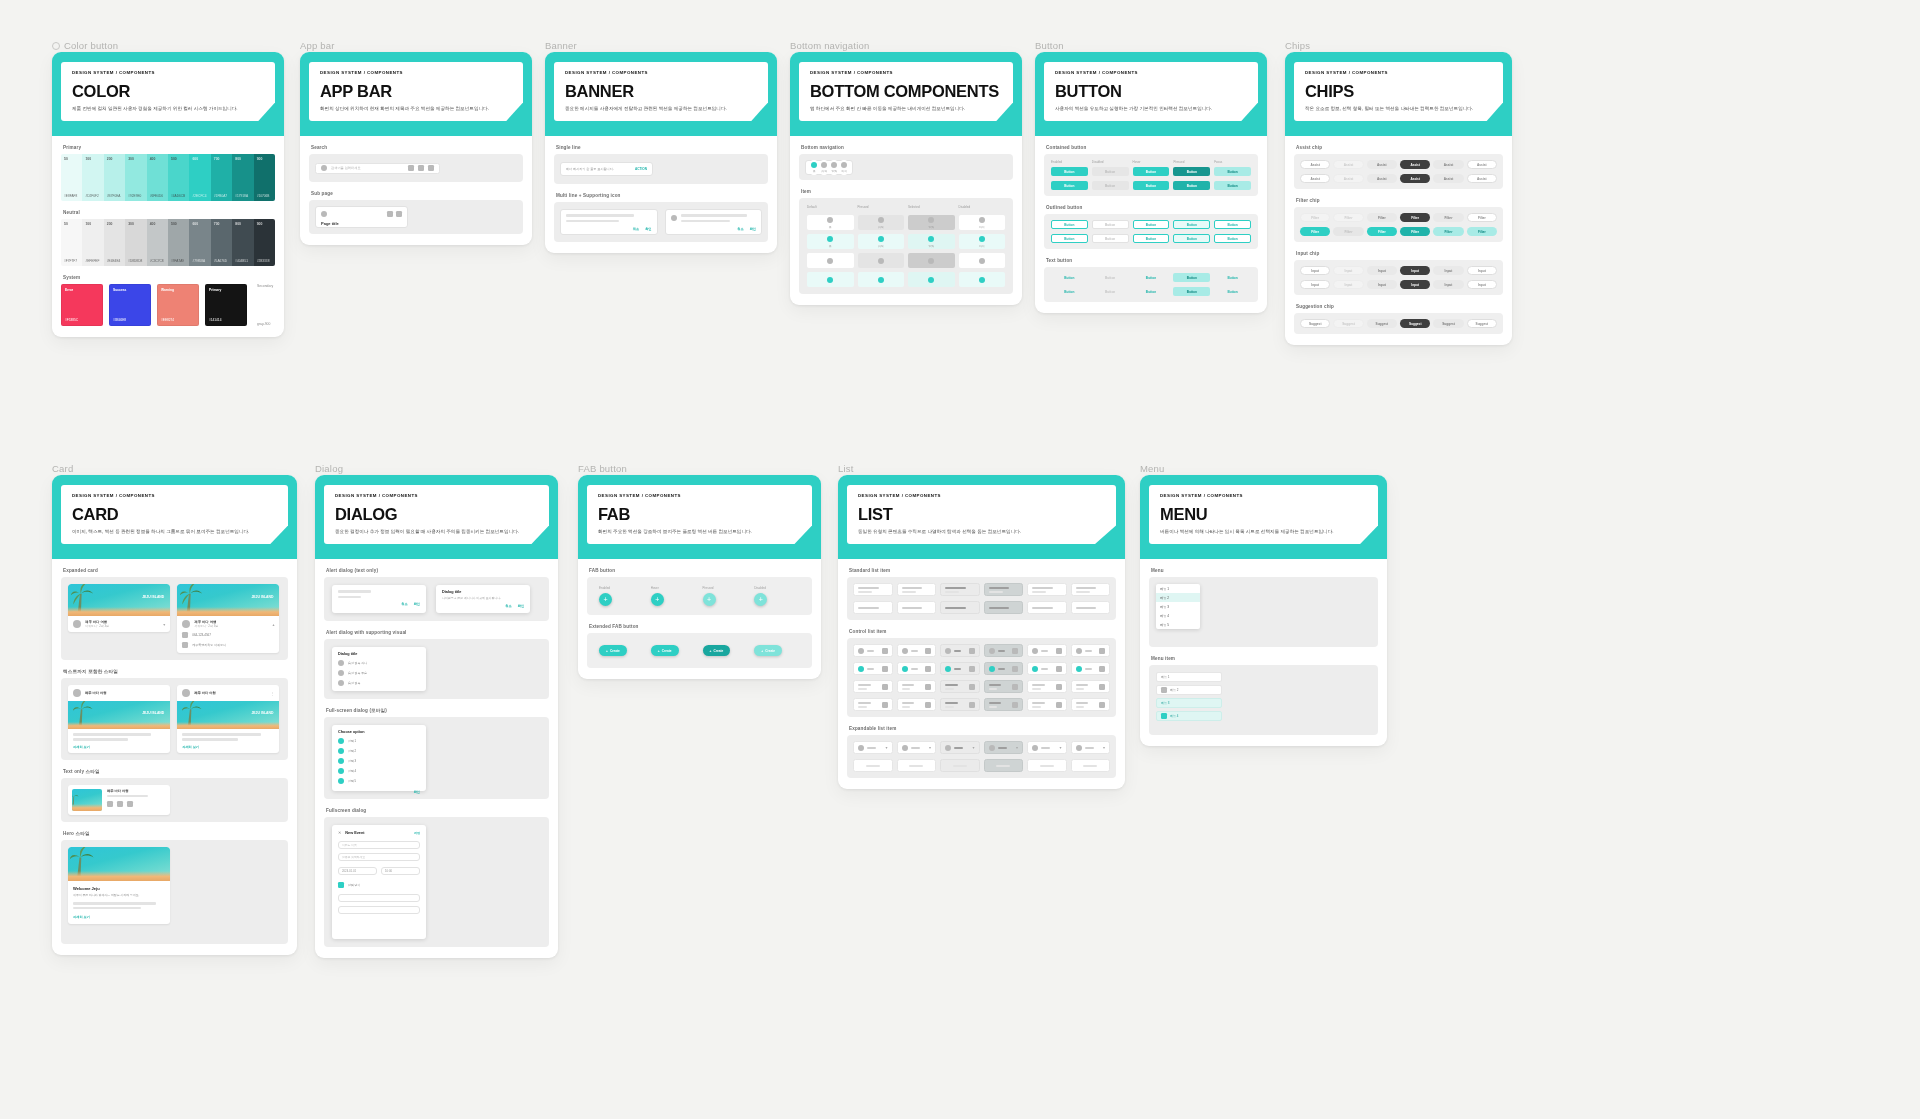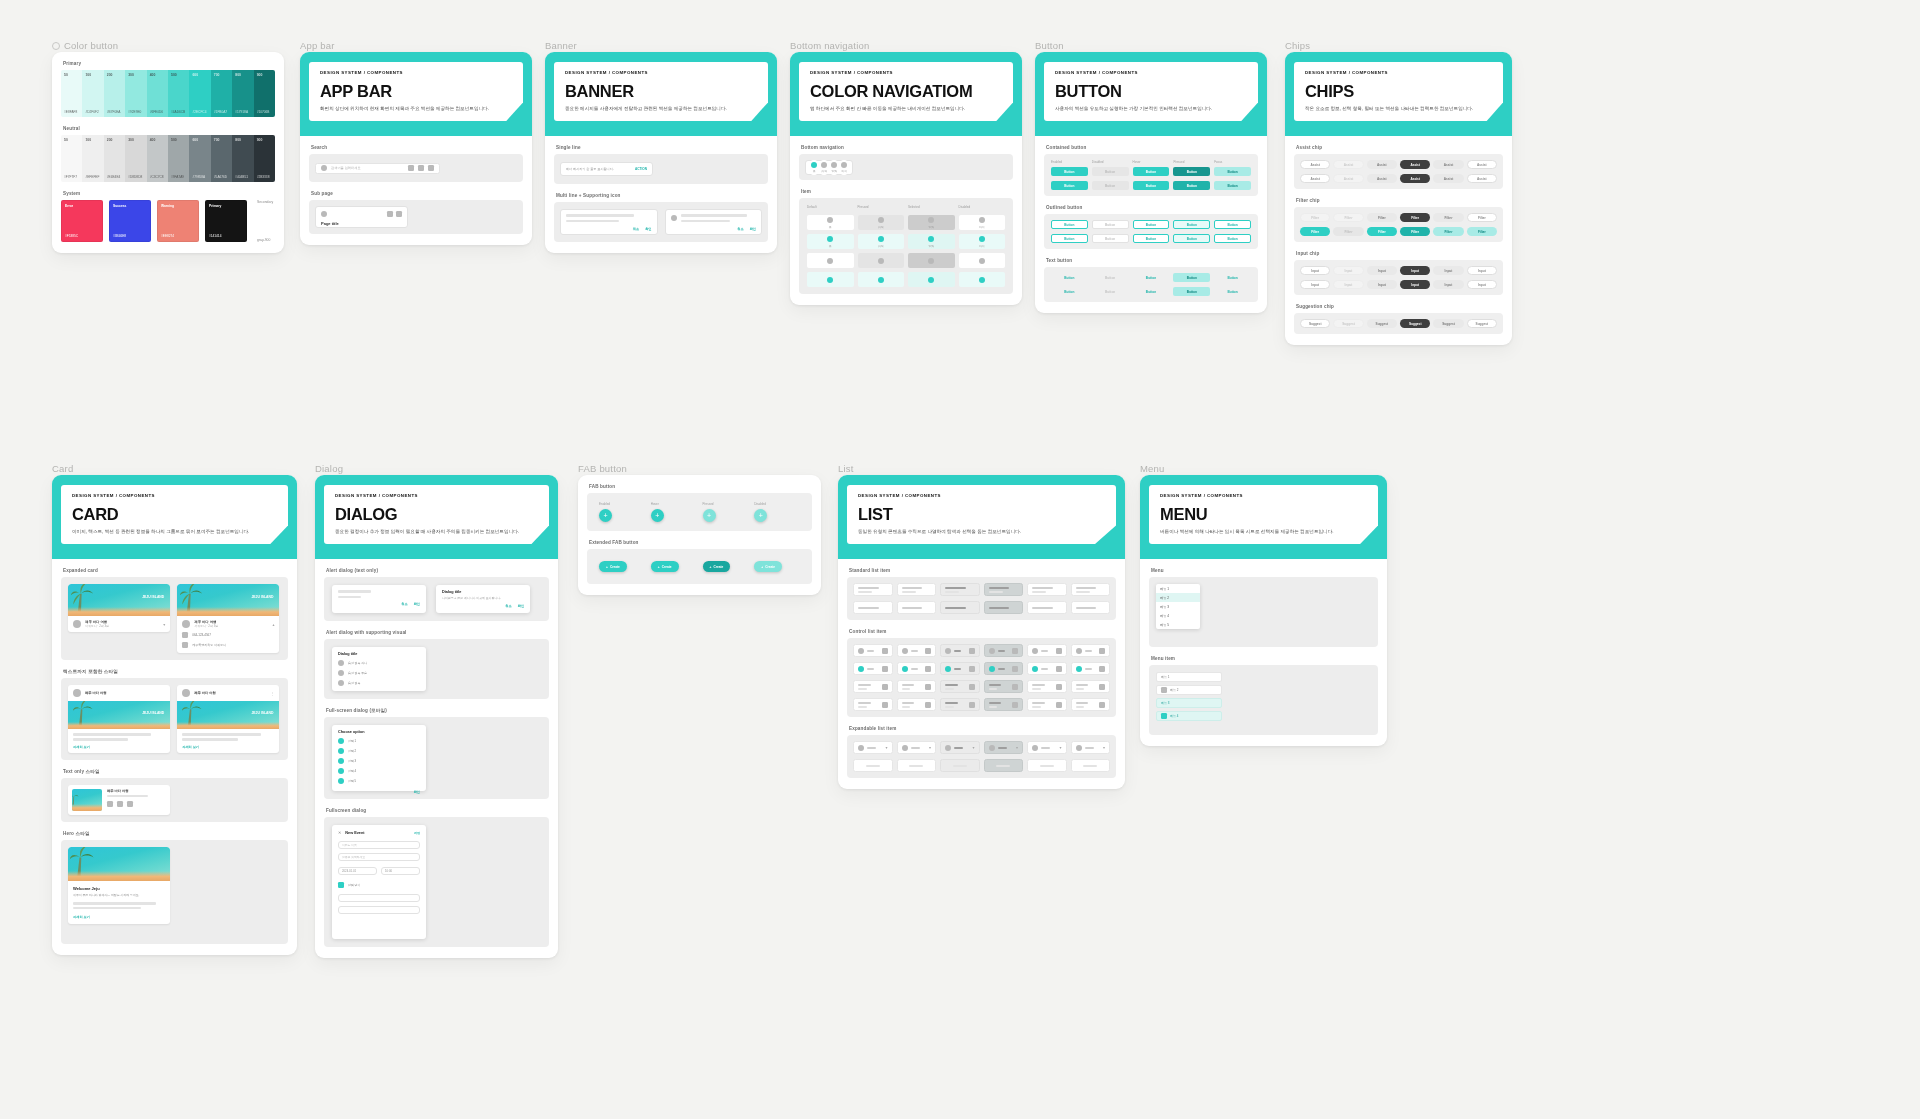--- a/index.html
+++ b/index.html
@@ -159,20 +159,27 @@
 </head>
 <body>
 
 <div id="canvas">
 
   <div class="grp-label" style="left:52px; top:40px;">
     <span class="dot"></span>
     <span>Color button</span>
   </div>
   <div class="card" style="left:52px; top:52px; width:232px;">
+    <div class="hero">
+      <div class="hero-panel">
+        <div class="hero-eyebrow">DESIGN SYSTEM / COMPONENTS</div>
+        <div class="hero-title">COLOR</div>
+        <div class="hero-desc">제품 전반에 걸쳐 일관된 사용자 경험을 제공하기 위한 컬러 시스템 가이드입니다.</div>
+      </div>
+    </div>
     <div class="card-body">
       <div class="sec-label">Primary</div>
       <div class="swatch-row" id="primary-scale">
           <div class="swatch" style="background: rgb(232, 250, 248); color: rgb(51, 51, 51);">
             <div class="sw-num">50</div>
             <div class="sw-hex">#E8FAF8</div>
           </div>
           <div class="swatch" style="background: rgb(210, 246, 242); color: rgb(51, 51, 51);">
             <div class="sw-num">100</div>
             <div class="sw-hex">#D2F6F2</div>
@@ -364,21 +371,21 @@
     </div>
   </div>
 
   <div class="grp-label" style="left:790px; top:40px;">
     <span>Bottom navigation</span>
   </div>
   <div class="card" style="left:790px; top:52px; width:232px;">
     <div class="hero">
       <div class="hero-panel">
         <div class="hero-eyebrow">DESIGN SYSTEM / COMPONENTS</div>
-        <div class="hero-title">COLOR NAVIGATIOM</div>
+        <div class="hero-title">BOTTOM COMPONENTS</div>
         <div class="hero-desc">앱 하단에서 주요 화면 간 빠른 이동을 제공하는 내비게이션 컴포넌트입니다.</div>
       </div>
     </div>
     <div class="card-body">
       <div class="sec-label">Bottom navigation</div>
       <div class="panel" style="height:26px;display:flex;align-items:center;">
         <div class="ph" style="width:24%;height:15px;display:flex;align-items:center;justify-content:space-around;padding:0 3px;" id="bn-bar">
             <div class="bn-cell">
               <span class="ico t c"></span>
               <span class="lbl">홈</span>
@@ -900,20 +907,27 @@
           <div class="ph" style="height:8px;margin-top:4px;"></div>
         </div>
       </div>
     </div>
   </div>
 
   <div class="grp-label" style="left:578px; top:463px;">
     <span>FAB button</span>
   </div>
   <div class="card" style="left:578px; top:475px; width:243px;">
+    <div class="hero">
+      <div class="hero-panel">
+        <div class="hero-eyebrow">DESIGN SYSTEM / COMPONENTS</div>
+        <div class="hero-title">FAB</div>
+        <div class="hero-desc">화면의 주요한 액션을 강조하여 보여주는 플로팅 액션 버튼 컴포넌트입니다.</div>
+      </div>
+    </div>
     <div class="card-body">
       <div class="sec-label">FAB button</div>
       <div class="panel lite" style="padding:9px 12px;">
         <div style="display:grid;grid-template-columns:repeat(4,1fr);gap:6px;" id="fab-heads">
             <div style="font-size: 3px; color: rgb(160, 160, 160);">Enabled</div>
             <div style="font-size: 3px; color: rgb(160, 160, 160);">Hover</div>
             <div style="font-size: 3px; color: rgb(160, 160, 160);">Pressed</div>
             <div style="font-size: 3px; color: rgb(160, 160, 160);">Disabled</div>
           </div>
         <div style="display:grid;grid-template-columns:repeat(4,1fr);gap:6px;margin-top:3px;" id="fab-row">

